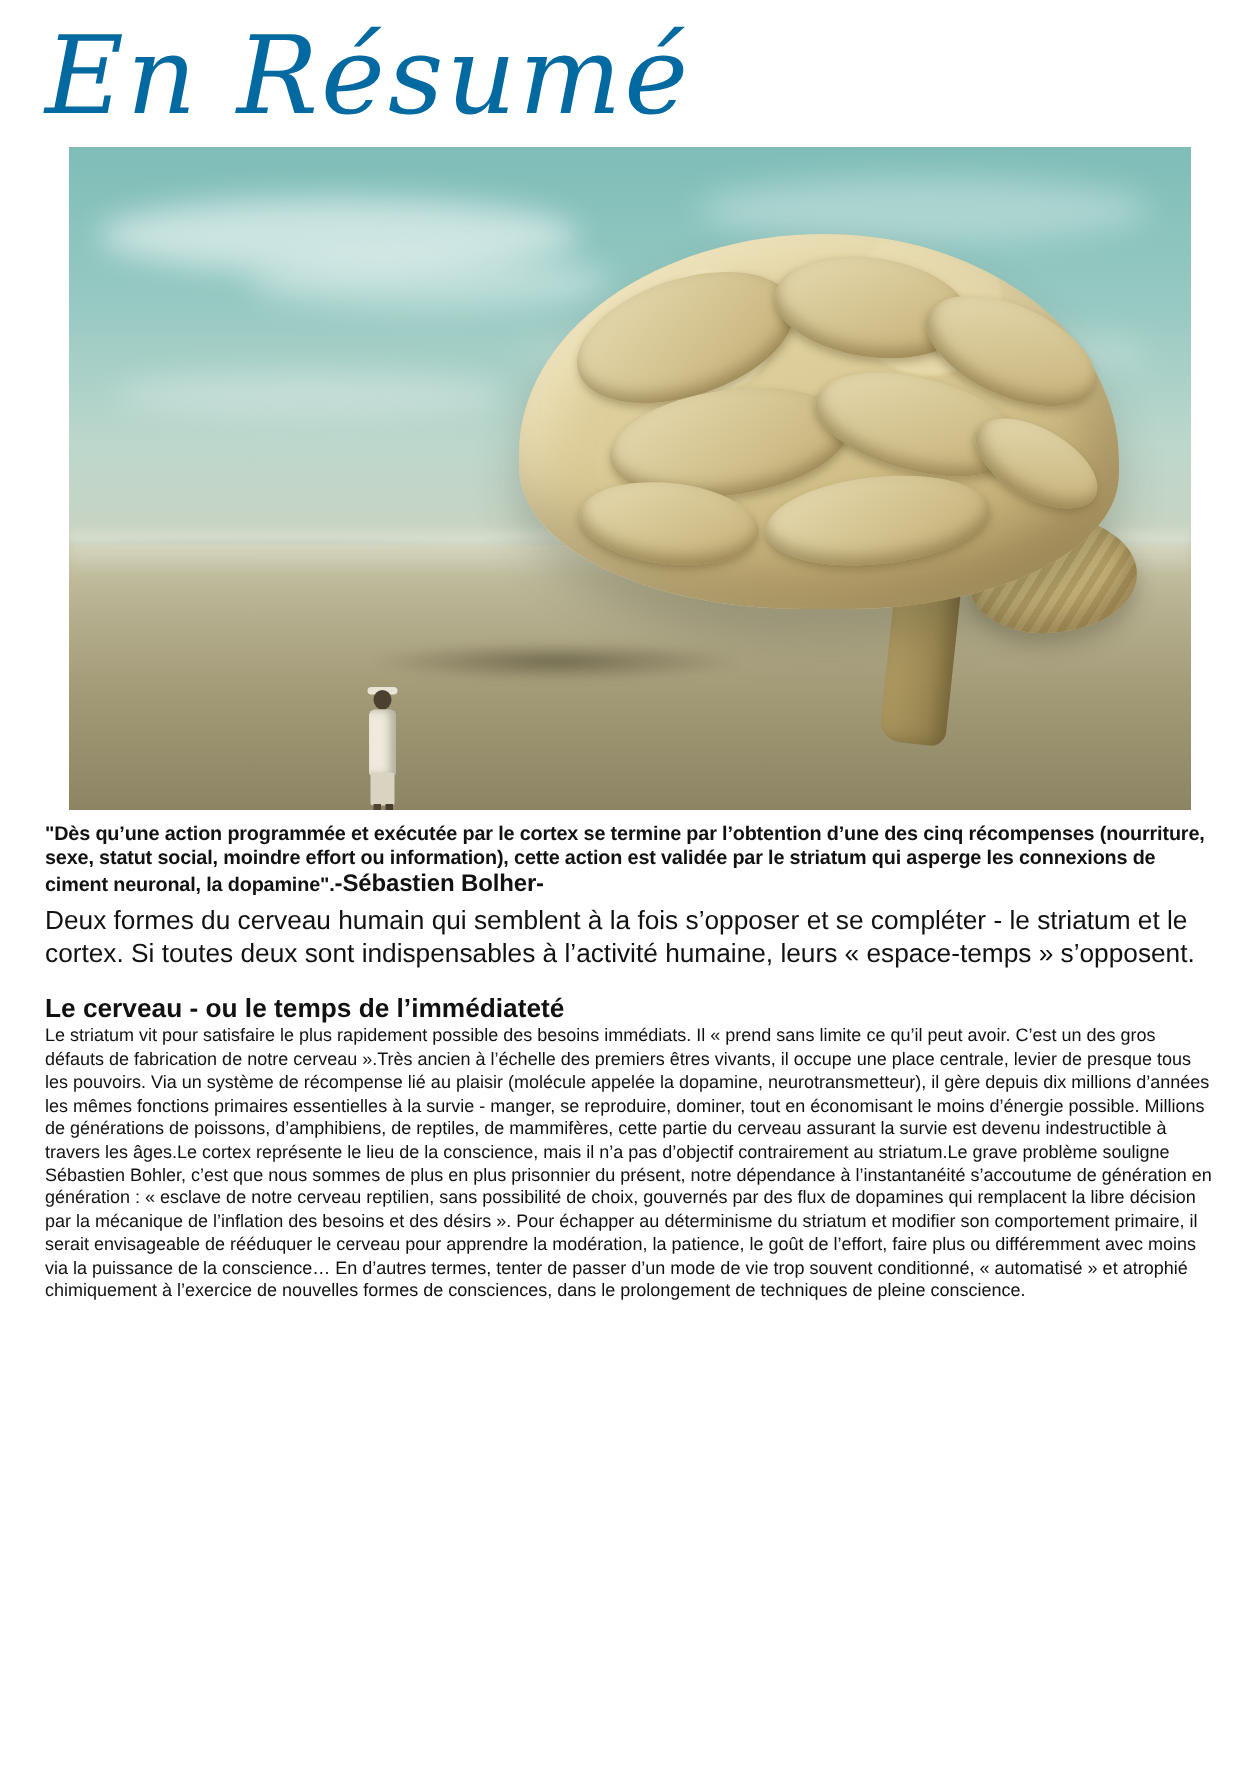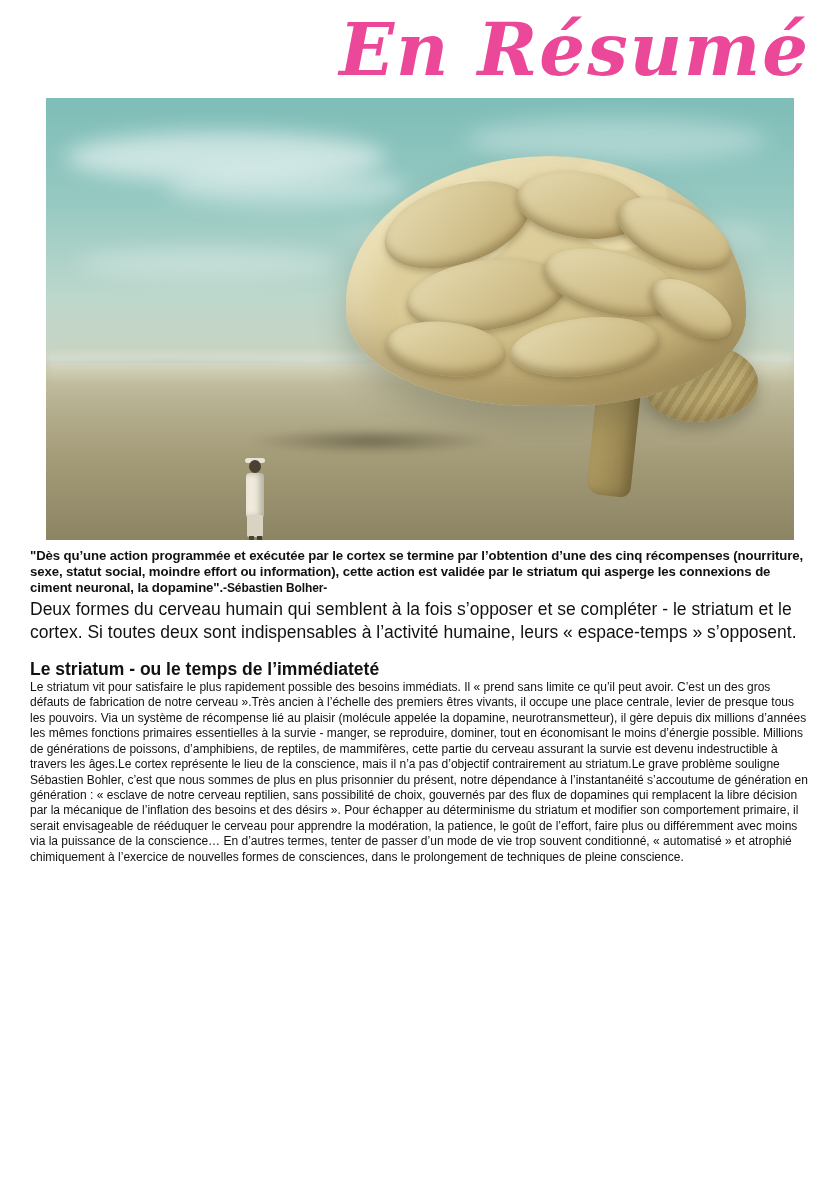--- a/index.html
+++ b/index.html
@@ -18,29 +18,29 @@
   .page {
     width: 840px;
     height: 1184px;
     position: relative;
     box-sizing: border-box;
     padding: 0 30px;
   }
 
   
   .title {
-    text-align: right;
+    text-align: left;
     font-family: "DejaVu Serif", serif;
     font-style: italic;
-    font-weight: 700;
+    font-weight: 400;
     font-size: 72px;
     line-height: 1.0;
     letter-spacing: 2px;
     margin: 14px 0 6px 0;
-    color: #ec4899;
+    color: #0369a1;
     white-space: nowrap;
   }
 
   
   .figure {
     position: relative;
     width: 748px;
     height: 442px;
     margin: 12px auto 0 auto;
     overflow: hidden;
@@ -164,21 +164,21 @@
   .m-leg2 { position:absolute; left:15px; top:76px; width:5px; height:50px; background:#463b2e;}
 
   
   .quote {
     font-size: 13.2px;
     font-weight: bold;
     line-height: 1.22;
     margin: 8px 0 0 0;
     letter-spacing: -0.1px;
   }
-  .quote .attrib { font-size: 12px; font-weight: bold; }
+  .quote .attrib { font-size: 16px; font-weight: bold; }
 
   .lede {
     font-size: 17.5px;
     line-height: 1.28;
     margin: 2px 0 0 0;
   }
   .section-title {
     font-size: 17.5px;
     font-weight: bold;
     margin: 16px 0 0 0;
@@ -232,17 +232,17 @@
       <div class="m-shorts"></div>
       <div class="m-leg1"></div>
       <div class="m-leg2"></div>
     </div>
   </div>
 
   <p class="quote"><span>"Dès qu’une action programmée et exécutée par le cortex se termine par l’obtention d’une des cinq récompenses (nourriture, sexe, statut social, moindre effort ou information), cette action est validée par le striatum qui asperge les connexions de ciment neuronal, la dopamine".</span><span class="attrib">-Sébastien Bolher-</span></p>
 
   <p class="lede">Deux formes du cerveau humain qui semblent à la fois s’opposer et se compléter - le striatum et le cortex. Si toutes deux sont indispensables à l’activité humaine, leurs « espace-temps » s’opposent.</p>
 
-  <p class="section-title">Le striatum - ou le temps de l’immédiateté</p>
+  <p class="section-title">Le cerveau - ou le temps de l’immédiateté</p>
 
   <p class="body-text">Le striatum vit pour satisfaire le plus rapidement possible des besoins immédiats. Il « prend sans limite ce qu’il peut avoir. C’est un des gros défauts de fabrication de notre cerveau ».Très ancien à l’échelle des premiers êtres vivants, il occupe une place centrale, levier de presque tous les pouvoirs.  Via un système de récompense lié au plaisir (molécule appelée la dopamine, neurotransmetteur), il gère depuis dix millions d’années les mêmes fonctions primaires essentielles à la survie - manger, se reproduire, dominer, tout en économisant le moins d’énergie possible. Millions de générations de poissons, d’amphibiens, de reptiles, de mammifères, cette partie du cerveau assurant la survie est devenu indestructible à travers les âges.Le cortex représente le lieu de la conscience, mais il n’a pas d’objectif contrairement au striatum.Le grave problème souligne Sébastien Bohler, c’est que nous sommes de plus en plus prisonnier du présent, notre dépendance à l’instantanéité s’accoutume de génération en génération : « esclave de notre cerveau reptilien, sans possibilité de choix, gouvernés par des flux de dopamines qui remplacent la libre décision par la mécanique de l’inflation des besoins et des désirs ». Pour échapper au déterminisme du striatum et modifier son comportement primaire, il serait envisageable de rééduquer le cerveau pour apprendre la modération, la patience, le goût de l’effort, faire plus ou différemment avec moins via la puissance de la conscience… En d’autres termes, tenter de passer d’un mode de vie trop souvent conditionné, « automatisé » et atrophié chimiquement à l’exercice de nouvelles formes de consciences, dans le prolongement de techniques de pleine conscience.</p>
 
 </div>
 
 </body></html>

